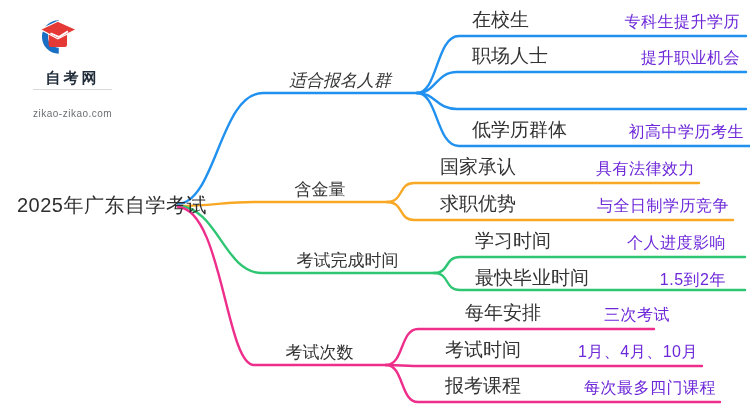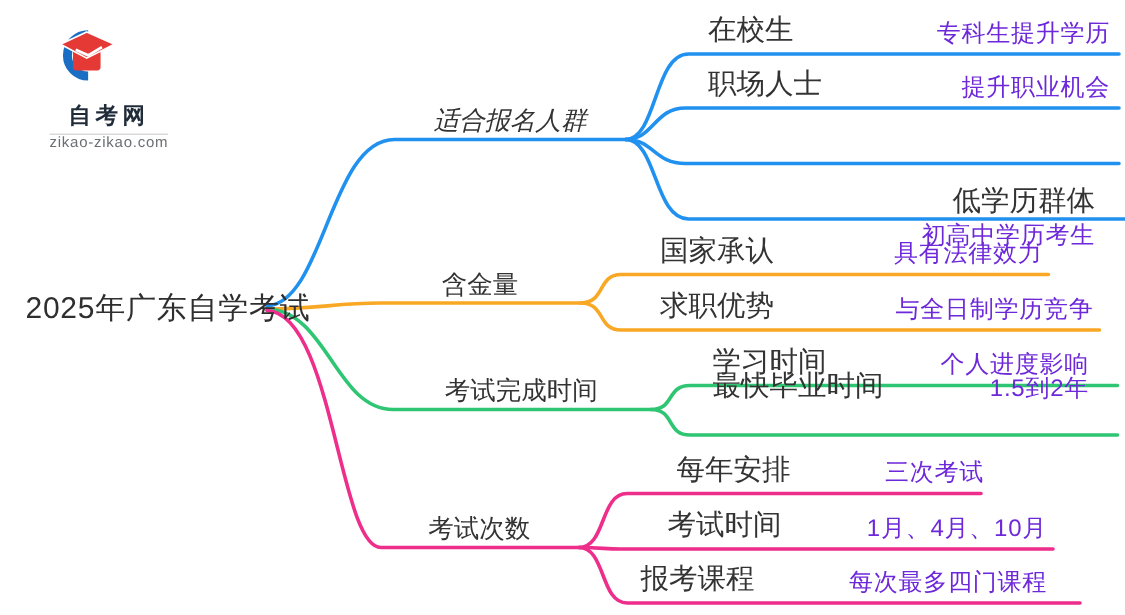--- a/index.html
+++ b/index.html
@@ -5,21 +5,21 @@
   html,body{margin:0;padding:0;background:#ffffff;}
   body{width:750px;height:410px;position:relative;overflow:hidden;
        font-family:"Liberation Sans","DejaVu Sans",sans-serif;color:#333;}
   .stage{position:absolute;inset:0;}
   svg.lines{position:absolute;left:0;top:0;}
 
   
   .logo{position:absolute;left:33px;top:16px;display:flex;align-items:flex-start;gap:7px;flex-direction:column;}
   .logo-text{display:flex;flex-direction:column;align-items:center;}
   .logo-name{font-size:15px;font-weight:bold;color:#1f2b38;letter-spacing:3px;line-height:17px;padding:6px 2px 3px 2px;}
-  .logo-url{font-size:10px;color:#6b6f73;border-top:1px solid #d7d9db;padding-top:0;letter-spacing:.5px;}
+  .logo-url{font-size:10px;color:#6b6f73;border-top:1px solid #d7d9db;padding-top:18px;letter-spacing:.5px;}
 
   
   .root{position:absolute;left:17px;top:192px;font-size:20px;color:#2f2f2f;letter-spacing:.5px;white-space:nowrap;}
 
   
   .blabel{position:absolute;text-align:center;font-size:17px;color:#333;white-space:nowrap;}
   .bl-1{left:262px;top:69px;width:156px;font-style:italic;}
   .bl-2{left:252px;top:178px;width:136px;}
   .bl-3{left:260px;top:249px;width:175px;}
   .bl-4{left:252px;top:341px;width:135px;}
@@ -27,31 +27,31 @@
   
   .row{position:absolute;height:22px;display:flex;justify-content:space-between;
        align-items:flex-end;box-sizing:border-box;padding-right:6px;white-space:nowrap;}
   .row .k{font-size:19px;color:#333;}
   .row .v{font-size:16px;color:#6d28d9;letter-spacing:.5px;}
 
   
   .r-b1{left:452px;top:11px; width:294px;padding-left:20px;}
   .r-b2{left:452px;top:47px; width:294px;padding-left:20px;}
   .r-b3{left:452px;top:84px; width:294px;padding-left:20px;}
-  .r-b4{left:438px;top:121px;width:298px;padding-left:20px;flex-direction:column;}
+  .r-b4{left:452px;top:121px;width:298px;padding-left:20px;}
   
   .r-o1{left:410px;top:158px;width:291px;padding-left:30px;}
   .r-o2{left:410px;top:195px;width:325px;padding-left:30px;}
   
   .r-g1{left:456px;top:232px;width:276px;padding-left:19px;text-align:center;}
-  .r-g2{left:456px;top:248px;width:276px;padding-left:19px;}
+  .r-g2{left:456px;top:269px;width:276px;padding-left:19px;}
   
-  .r-p1{left:416px;top:304px;width:246px;padding-left:35px;}
+  .r-p1{left:430px;top:304px;width:246px;padding-left:35px;}
   .r-p2{left:410px;top:341px;width:294px;padding-left:35px;}
-  .r-p3{left:392px;top:377px;width:312px;padding-left:35px;}
+  .r-p3{left:410px;top:377px;width:312px;padding-left:35px;}
 </style>
 </head>
 <body>
 
 <div class="stage">
 
   <svg class="lines" width="750" height="410" viewBox="0 0 750 410">
     <g fill="none" stroke-width="2.4" stroke-linecap="round" stroke="#2191f0">
       <path d="M178,204 C216,202 220,93 263,93 H417"></path>
       <path d="M417,93 C438,93 436,36 459,36 H746"></path>

